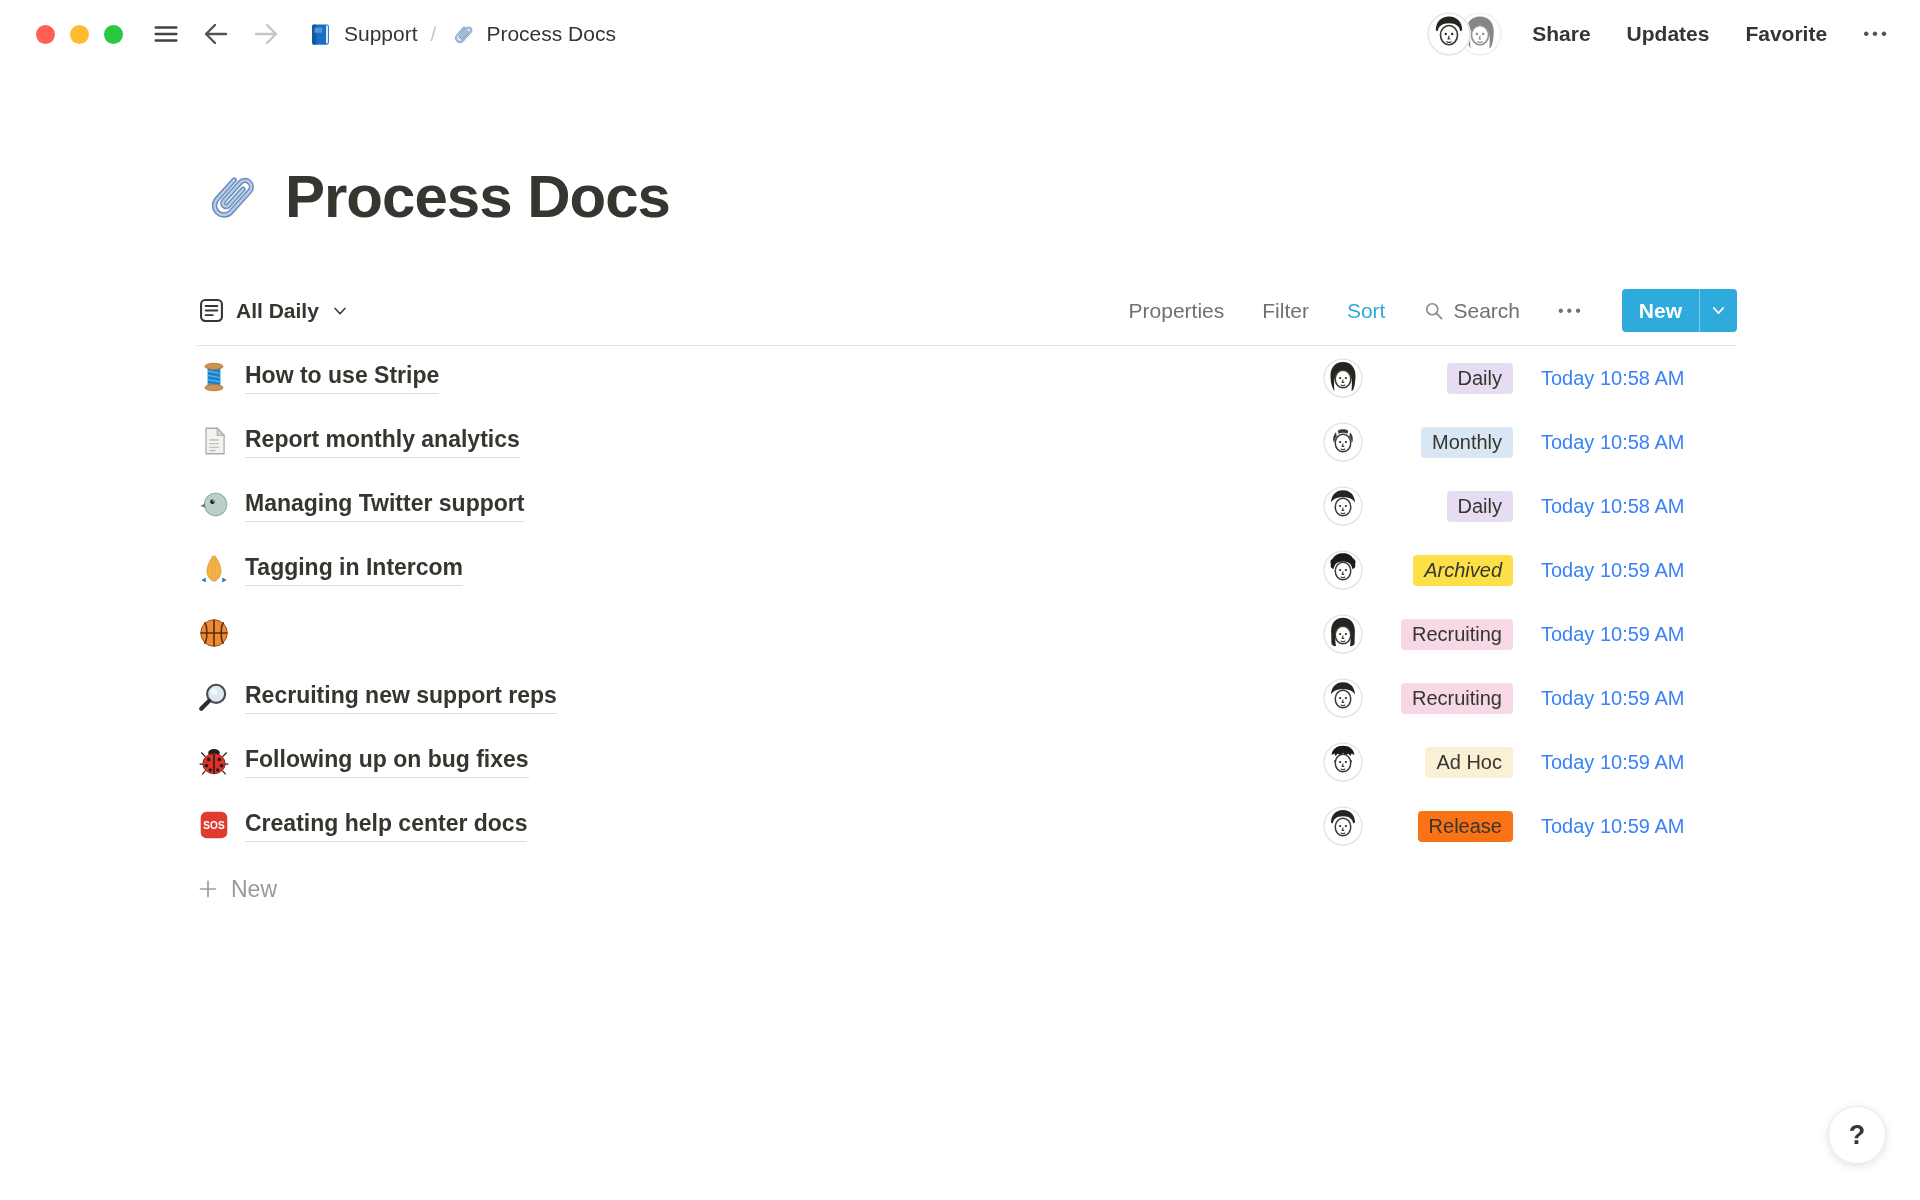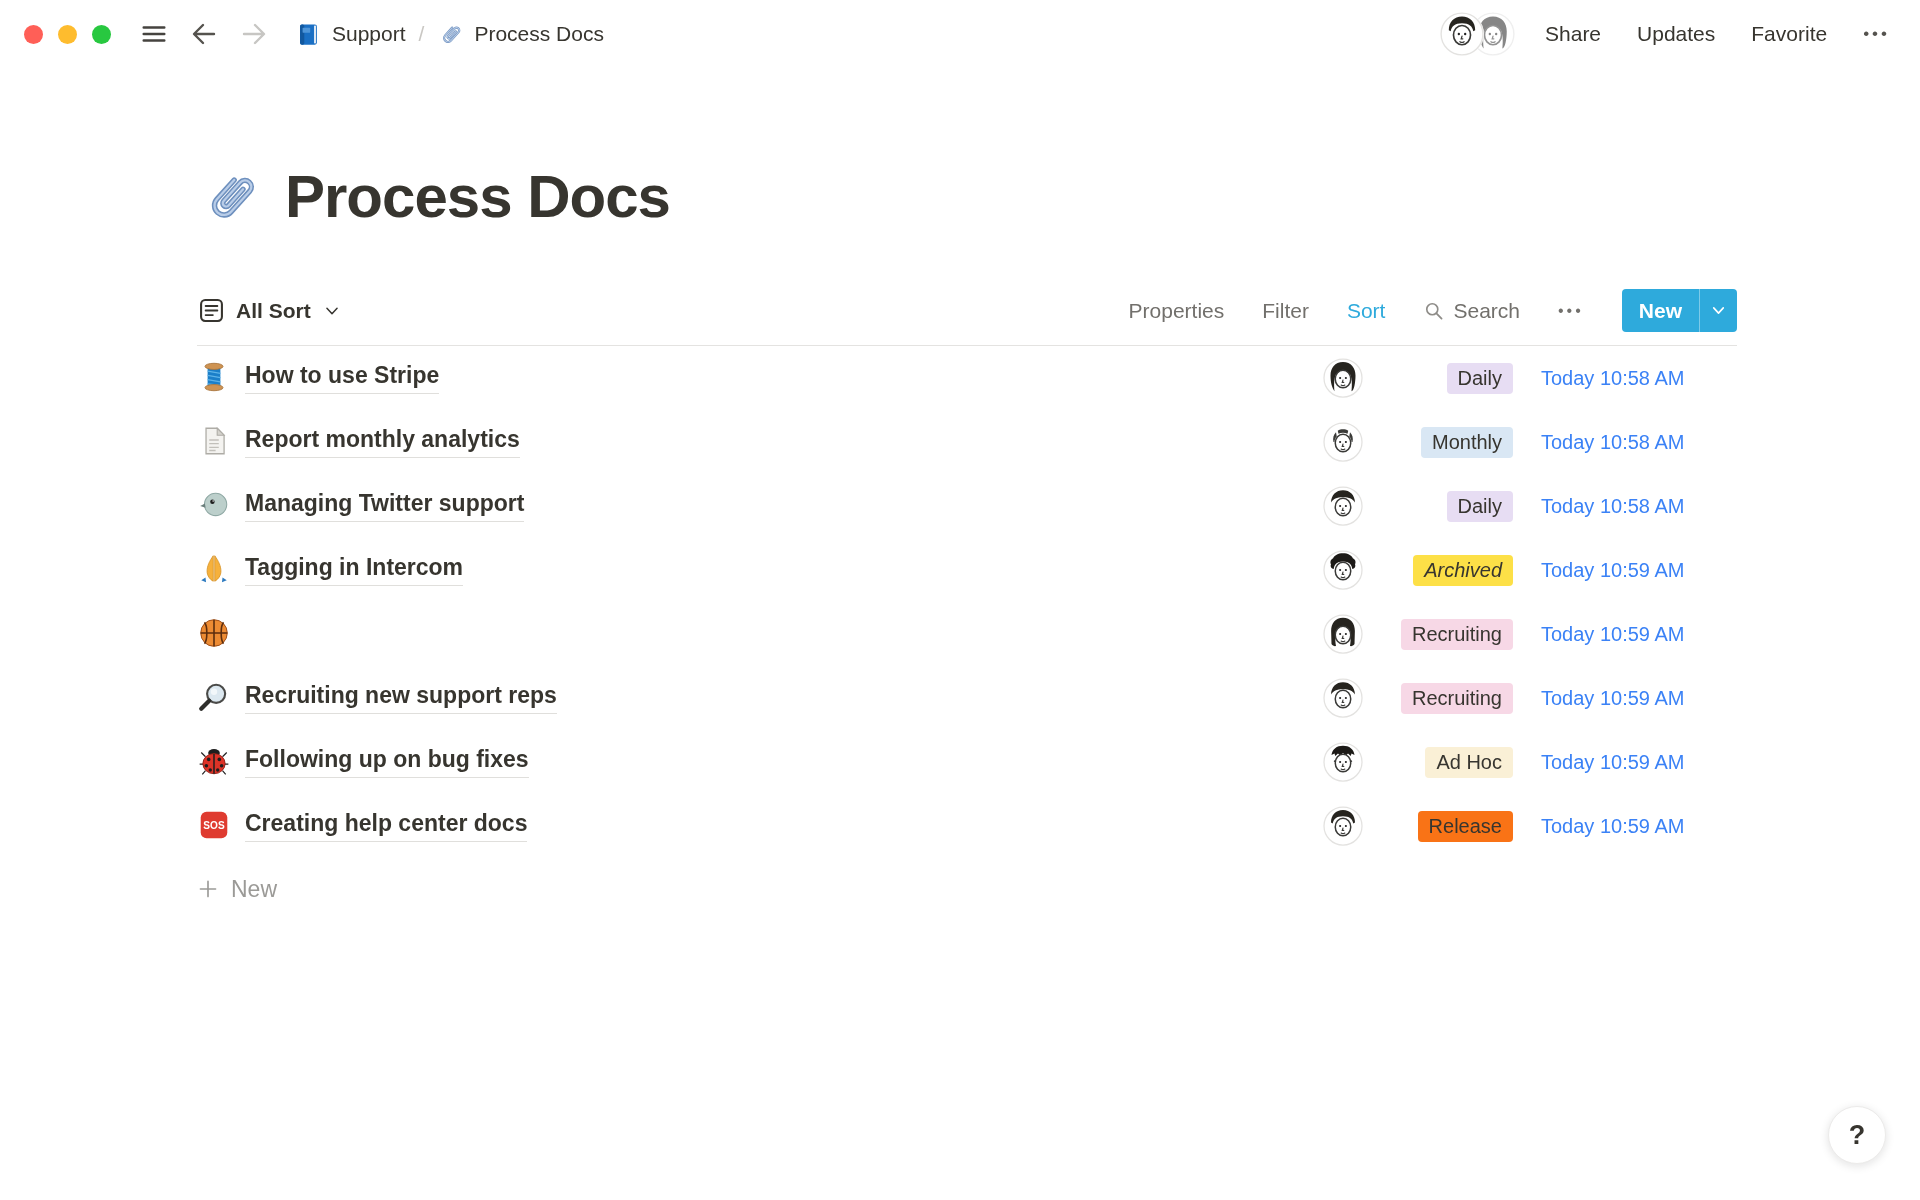--- a/index.html
+++ b/index.html
@@ -5,41 +5,41 @@
   * { box-sizing: border-box; }
   html,body { margin:0; padding:0; }
   body {
     width:1920px; height:1200px; background:#ffffff; overflow:hidden; position:relative;
     font-family:"Liberation Sans", sans-serif; color:#37352F;
     -webkit-font-smoothing:antialiased;
   }
   svg { display:block; }
 
   
-  .topbar { display:flex; align-items:center; height:68px; padding:0 30px 0 24px; }
+  .topbar { display:flex; align-items:center; height:68px; padding:0 30px 0 36px; }
   .traffic { display:flex; gap:15px; align-items:center; }
   .light { width:19px; height:19px; border-radius:50%; }
   .light.red    { background:var(--traffic_red); }
   .light.yellow { background:var(--traffic_yellow); }
   .light.green  { background:var(--traffic_green); }
   .icon-btn { display:flex; align-items:center; justify-content:center; cursor:pointer; }
   .hamburger { width:34px; height:30px; margin-left:26px; }
   .nav-arrow { width:34px; height:32px; margin-left:16px; }
   .breadcrumb { display:flex; align-items:center; margin-left:24px; font-size:21px; gap:10px; }
   .crumb { display:flex; align-items:center; gap:10px; cursor:pointer; }
   .crumb-icon { width:27px; height:27px; }
   .crumb-sep { color:#C9C7C3; margin:0 3px; }
   .topbar-spacer { flex:1; }
   .avatar-stack { display:flex; align-items:center; margin-right:30px; }
   .avatar { display:inline-block; border-radius:50%; background:#fff; }
   .avatar-stack .avatar { width:44px; height:44px; }
   .avatar-stack .avatar.behind { margin-left:-13px; opacity:.55; filter:grayscale(1); }
   .avatar-stack .avatar.front { position:relative; z-index:2; }
   .top-actions { display:flex; align-items:center; gap:36px; font-size:21px; }
-  .top-action { cursor:pointer; }
+  .top-action { cursor:pointer;font-weight:bold; }
   .more-dots { font-size:17px; letter-spacing:3px; color:#55534E; cursor:pointer; }
 
   
   .content { width:1540px; margin-left:197px; }
   .page-head { display:flex; align-items:center; gap:22px; margin-top:94px; }
   .page-icon { width:66px; height:66px; }
   .page-title { font-size:60px; font-weight:700; letter-spacing:-1px; color:#37352F; }
 
   
   .toolbar { display:flex; align-items:center; margin-top:58px; padding-bottom:13px; border-bottom:1px solid #E4E3E1; }
@@ -189,21 +189,21 @@
   <div class="toolbar">
     <div class="view-switcher">
       <span class="view-icon">
           <svg viewBox="0 0 32 32" width="100%" height="100%">
             <rect x="4.5" y="4.5" width="23" height="23" rx="4.5" fill="none" stroke="#37352F" stroke-width="2.3"></rect>
             <g stroke="#37352F" stroke-width="2" stroke-linecap="round">
               <path d="M9.5 11 h13 M9.5 16 h13 M9.5 21 h8"></path>
             </g>
           </svg>
         </span>
-      <span class="view-label">All Sort</span>
+      <span class="view-label">All Daily</span>
       <span class="chev">
           <svg viewBox="0 0 32 32" width="100%" height="100%">
             <path d="M7 11 l9 10 9-10" fill="none" stroke="#37352F" stroke-width="2.6" stroke-linecap="round" stroke-linejoin="round"></path>
           </svg>
         </span>
     </div>
     <div class="toolbar-spacer"></div>
     <div class="tb-controls">
       <span class="tb-btn">Properties</span>
       <span class="tb-btn">Filter</span>

